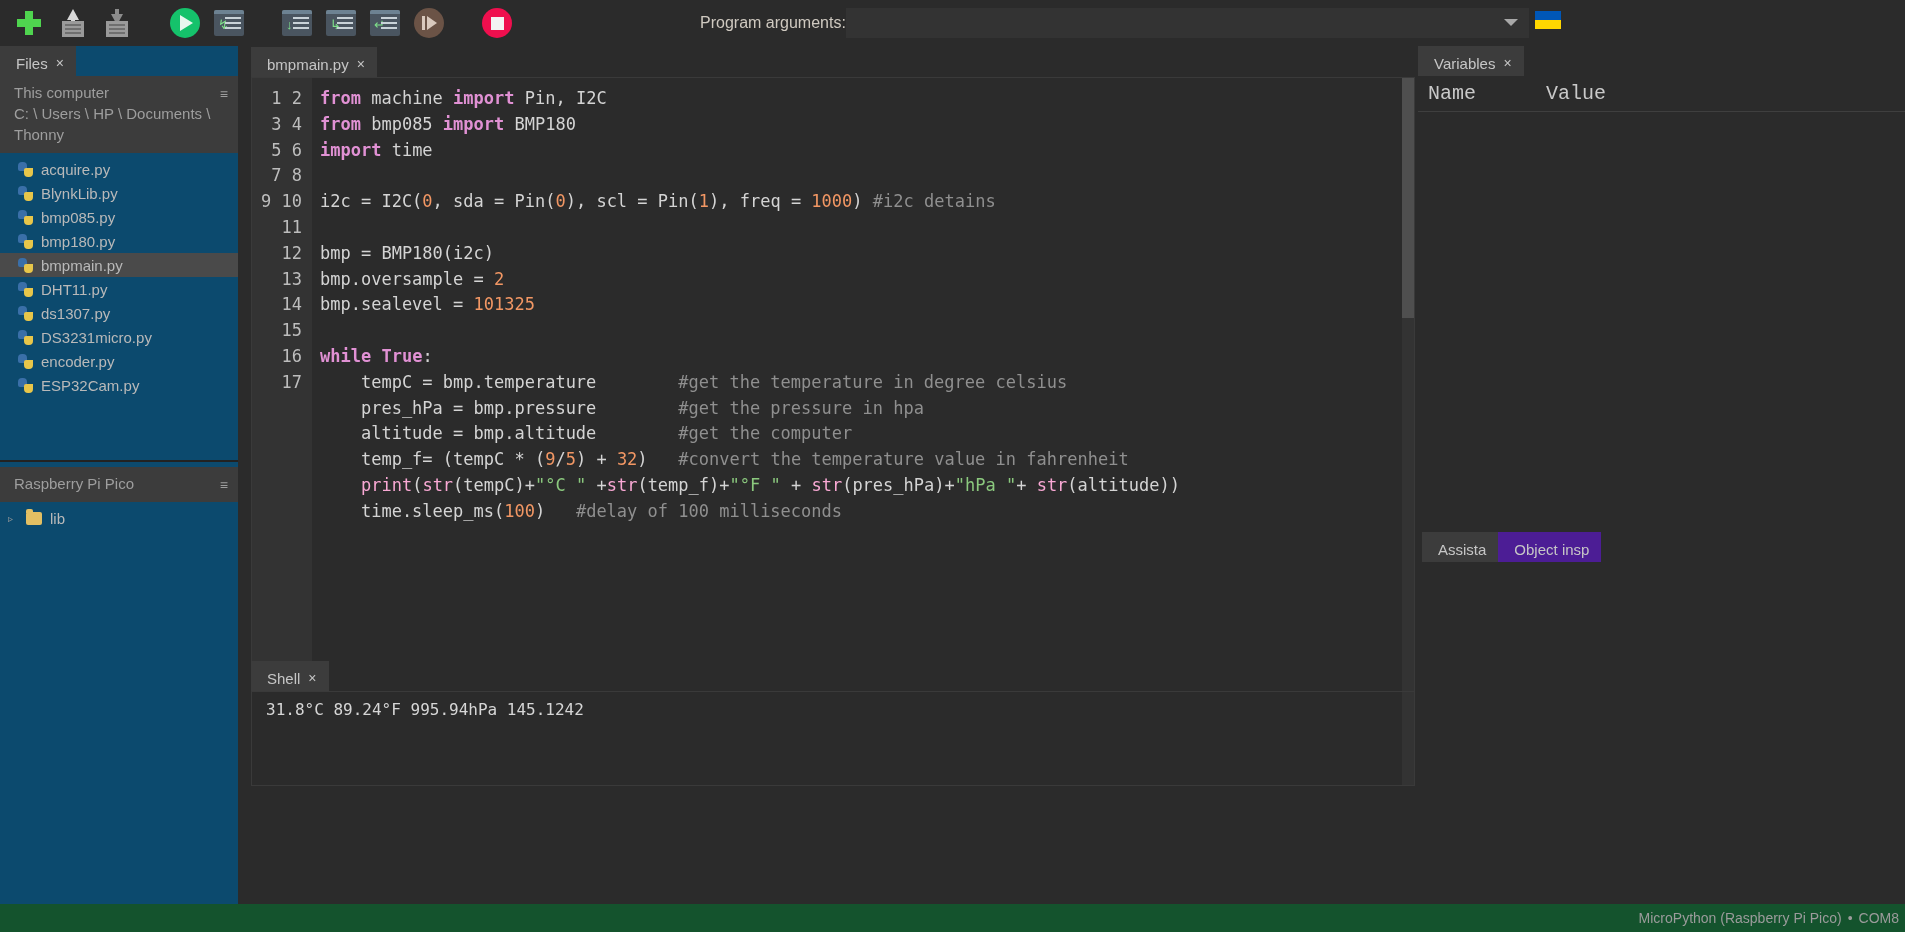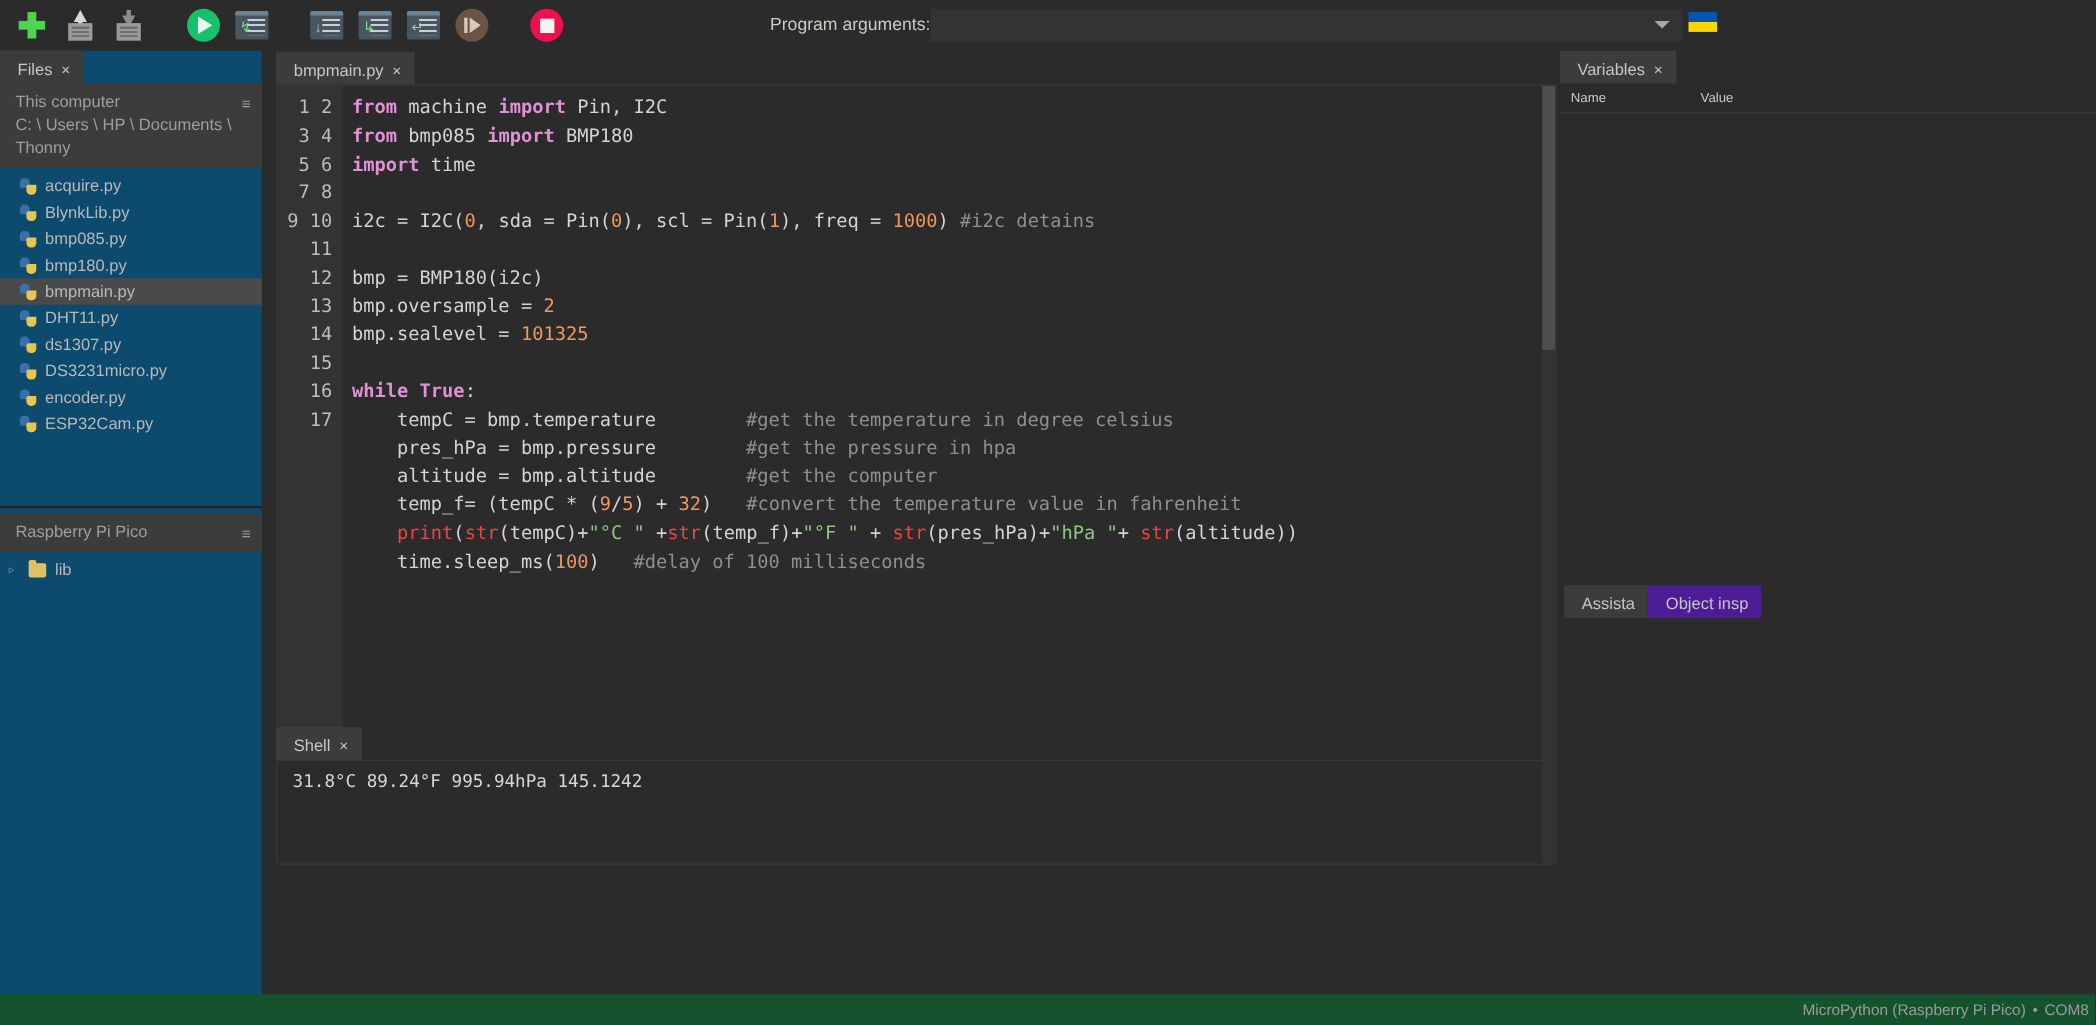--- a/index.html
+++ b/index.html
@@ -176,21 +176,21 @@
     text-align:right; padding:8px 10px 0 0; flex:none;
   }
   #code {
     flex:1; padding:8px 0 0 8px;
     font-family:"DejaVu Sans Mono", monospace; font-size:17px; line-height:25.8px;
     color:#d4d4d4; white-space:pre; overflow:hidden;
   }
   .kw  { color:#e191d4; font-weight:bold; }
   .num { color:#f29764; }
   .str { color:#8bc97e; }
-  .fn  { color:#ef4444; }
+  .fn  { color:#f9a8d4; }
   .cmt { color:#8f8f8f; }
   #editor-scroll {
     position:absolute; right:0; top:0; width:12px; height:100%;
     background:#333333;
   }
   #editor-scroll .thumb { width:12px; height:240px; background:#4f4f4f; }
 
   
   #shell-area { position:absolute; left:245px; top:660px; width:1170px; height:272px; }
   #shell-tabstrip { height:31px; display:flex; align-items:flex-end; padding-left:6px; }
@@ -205,21 +205,21 @@
   }
   #shell-scroll { width:12px; background:#333333; }
 
   
   #right-panel {
     position:absolute; left:1418px; top:46px; width:487px; height:886px;
     background:#2b2b2b;
   }
   #vars-head {
     display:flex; border-bottom:1px solid #3f3f3f;
-    color:#c9c9c9; font-size:12px;
+    color:#c9c9c9; font-size:20px;font-family:Liberation Mono, monospace;
   }
   #vars-head .col { padding:6px 10px; }
   #vars-head .col-name { width:118px; }
   #vars-body { height:390px; }
   #assist-strip { position:absolute; left:0; top:484px; width:487px; height:32px;
                   display:flex; align-items:flex-end; padding-left:4px; }
 
   
   #status-bar {
     position:absolute; left:0; bottom:0; width:1905px; height:28px;

